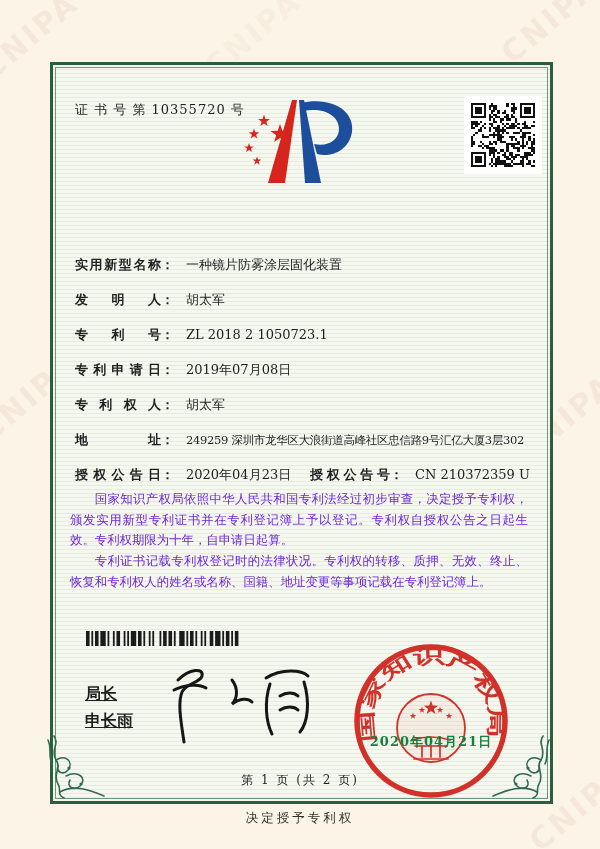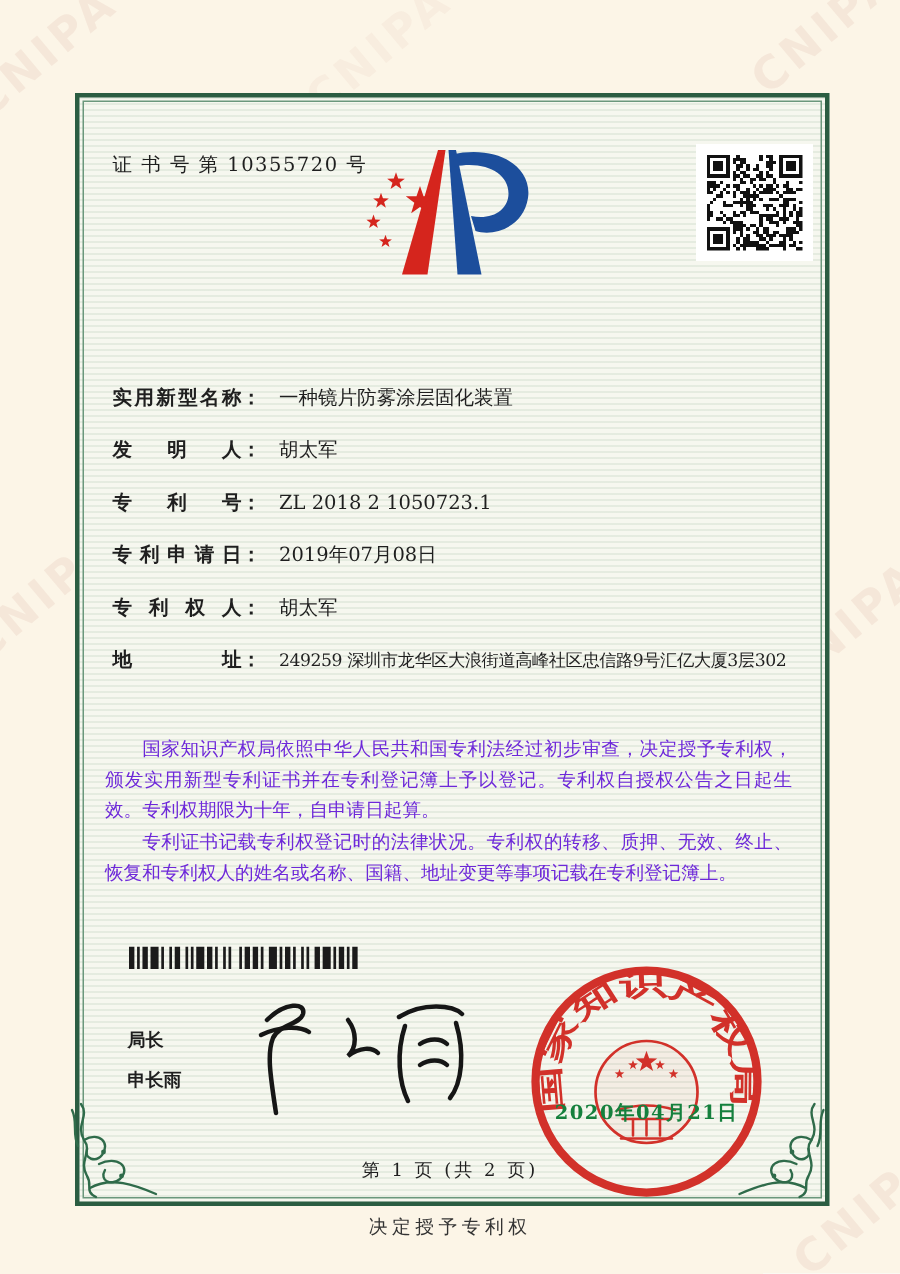--- a/index.html
+++ b/index.html
@@ -32,21 +32,21 @@
   .flabel{display:inline-block;width:86px;text-align:justify;text-align-last:justify;font-weight:600;vertical-align:bottom;}
   .flabel2{display:inline-block;width:80px;text-align:justify;text-align-last:justify;font-weight:600;vertical-align:bottom;}
   .fcolon{font-weight:600;}
   .fvalue{margin-left:12px;font-weight:400;}
   .fvalue.addr{font-size:11.5px;letter-spacing:-0.3px;}
   .pair2{position:absolute;left:235px;top:0;white-space:nowrap;}
   .paras{position:absolute;left:70px;top:489px;width:458px;font-size:12.4px;line-height:1.67;
     text-align:justify;color:#6d28d9;}
   .paras p{margin:0;text-indent:2em;}
   .barcode{position:absolute;left:86px;top:631px;width:156px;height:15px;}
-  .director{position:absolute;left:85px;top:680px;font-size:12px;font-weight:600;line-height:27px;}
+  .director{position:absolute;left:85px;top:680px;font-size:16px;font-weight:600;line-height:27px;text-decoration:underline;}
   .sig{position:absolute;left:150px;top:650px;width:172px;height:98px;}
   .seal{position:absolute;left:352px;top:642px;width:158px;height:158px;opacity:0.93;}
   .seal-date{position:absolute;left:352px;top:733px;width:158px;text-align:center;
     font-size:13px;font-weight:600;letter-spacing:1px;color:#15803d;}
   .page-info{position:absolute;left:0;right:0;top:772px;text-align:center;font-size:12px;letter-spacing:2px;}
   .foot-note{position:absolute;left:0;right:0;top:810px;text-align:center;font-size:12.5px;letter-spacing:3px;color:#333;}
   .orn{position:absolute;width:62px;height:66px;}
   .orn.bl{left:44px;top:734px;}
   .orn.br{left:491px;top:734px;transform:scaleX(-1);}
 </style>
@@ -132,20 +132,26 @@
     <span class="flabel">专利号</span><span class="fcolon">：</span><span class="fvalue">ZL 2018 2 1050723.1</span>
   </div>
   <div class="frow" style="top:361px;">
     <span class="flabel">专利申请日</span><span class="fcolon">：</span><span class="fvalue">2019年07月08日</span>
   </div>
   <div class="frow" style="top:396px;">
     <span class="flabel">专利权人</span><span class="fcolon">：</span><span class="fvalue">胡太军</span>
   </div>
   <div class="frow" style="top:431px;">
     <span class="flabel">地址</span><span class="fcolon">：</span><span class="fvalue addr">249259 深圳市龙华区大浪街道高峰社区忠信路9号汇亿大厦3层302</span>
+  </div>
+  <div class="frow" style="top:466px;">
+    <span class="flabel">授权公告日</span><span class="fcolon">：</span><span class="fvalue">2020年04月23日</span>
+    <span class="pair2">
+      <span class="flabel2">授权公告号</span><span class="fcolon">：</span><span class="fvalue">CN 210372359 U</span>
+    </span>
   </div>
 
   <div class="paras">
     <p>国家知识产权局依照中华人民共和国专利法经过初步审查，决定授予专利权，颁发实用新型专利证书并在专利登记簿上予以登记。专利权自授权公告之日起生效。专利权期限为十年，自申请日起算。</p>
     <p>专利证书记载专利权登记时的法律状况。专利权的转移、质押、无效、终止、恢复和专利权人的姓名或名称、国籍、地址变更等事项记载在专利登记簿上。</p>
   </div>
 
   <svg class="barcode" viewBox="0 0 156 15" preserveAspectRatio="none">
     <g id="barcode-bars" fill="#1b1b1b">
         <path d="M0.00 0h3.59v15h-3.59zM5.38 0h1.79v15h-1.79zM8.97 0h3.59v15h-3.59zM14.34 0h5.38v15h-5.38zM21.52 0h1.79v15h-1.79zM26.90 0h1.79v15h-1.79zM30.48 0h3.59v15h-3.59zM37.66 0h1.79v15h-1.79zM41.24 0h1.79v15h-1.79zM44.83 0h5.38v15h-5.38zM52.00 0h3.59v15h-3.59zM57.38 0h1.79v15h-1.79zM62.76 0h1.79v15h-1.79zM66.34 0h1.79v15h-1.79zM73.52 0h1.79v15h-1.79zM77.10 0h3.59v15h-3.59zM82.48 0h3.59v15h-3.59zM87.86 0h1.79v15h-1.79zM93.24 0h5.38v15h-5.38zM100.41 0h1.79v15h-1.79zM104.00 0h3.59v15h-3.59zM109.38 0h1.79v15h-1.79zM114.76 0h1.79v15h-1.79zM118.34 0h1.79v15h-1.79zM123.72 0h3.59v15h-3.59zM129.10 0h5.38v15h-5.38zM136.28 0h1.79v15h-1.79zM139.86 0h3.59v15h-3.59zM145.24 0h1.79v15h-1.79zM148.83 0h3.59v15h-3.59z"></path>

